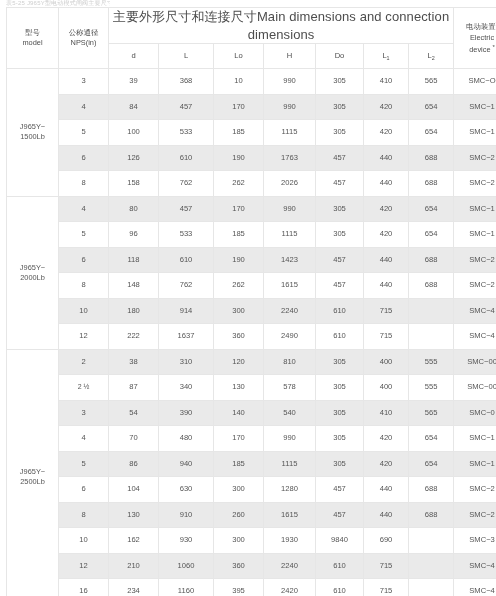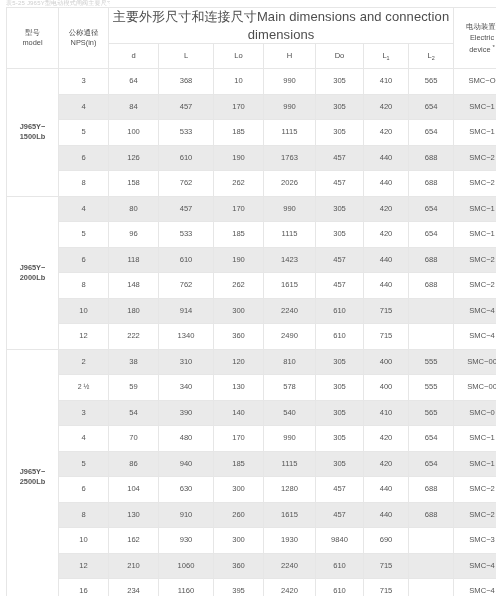--- a/index.html
+++ b/index.html
@@ -59,21 +59,21 @@
   td.model-cell{
     background:#ffffff;
     font-size:7.4px;
     line-height:1.35;
     border-left:1px solid #e6e6e6;
     border-right:1px solid #e6e6e6;
   }
 
   
   tr.group-start td{border-top:1px solid #d2d2d2;}
-  tr.group-start td.model-cell{border-top:1px solid #d2d2d2;font-weight:bold;}
+  tr.group-start td.model-cell{border-top:1px solid #d2d2d2;}
 
   .frac{font-size:7px;}
   sub{font-size:5.4px;vertical-align:baseline;position:relative;top:1.6px;}
   .sup-star{font-size:6px;vertical-align:super;}
 </style>
 </head>
 <body>
 
 <div class="page">
 
@@ -120,21 +120,21 @@
           <th class="h-sub"><span>L</span><sub>2</sub></th>
         </tr>
       </thead>
       <tbody id="tbody">
           <tr class="group-start">
             <td class="model-cell" rowspan="5">
               <div>J965Y−</div>
               <div>1500Lb</div>
             </td>
             <td>3</td>
-            <td>64</td>
+            <td>39</td>
             <td>368</td>
             <td>10</td>
             <td>990</td>
             <td>305</td>
             <td>410</td>
             <td>565</td>
             <td>SMC−O</td>
           </tr>
           <tr class="alt">
             <td>4</td>
@@ -235,21 +235,21 @@
             <td>300</td>
             <td>2240</td>
             <td>610</td>
             <td>715</td>
             <td></td>
             <td>SMC−4</td>
           </tr>
           <tr>
             <td>12</td>
             <td>222</td>
-            <td>1340</td>
+            <td>1637</td>
             <td>360</td>
             <td>2490</td>
             <td>610</td>
             <td>715</td>
             <td></td>
             <td>SMC−4</td>
           </tr>
           <tr class="alt group-start">
             <td class="model-cell" rowspan="10">
               <div>J965Y−</div>
@@ -260,21 +260,21 @@
             <td>310</td>
             <td>120</td>
             <td>810</td>
             <td>305</td>
             <td>400</td>
             <td>555</td>
             <td>SMC−00</td>
           </tr>
           <tr>
             <td><span class="frac">2 ½</span></td>
-            <td>59</td>
+            <td>87</td>
             <td>340</td>
             <td>130</td>
             <td>578</td>
             <td>305</td>
             <td>400</td>
             <td>555</td>
             <td>SMC−00</td>
           </tr>
           <tr class="alt">
             <td>3</td>

